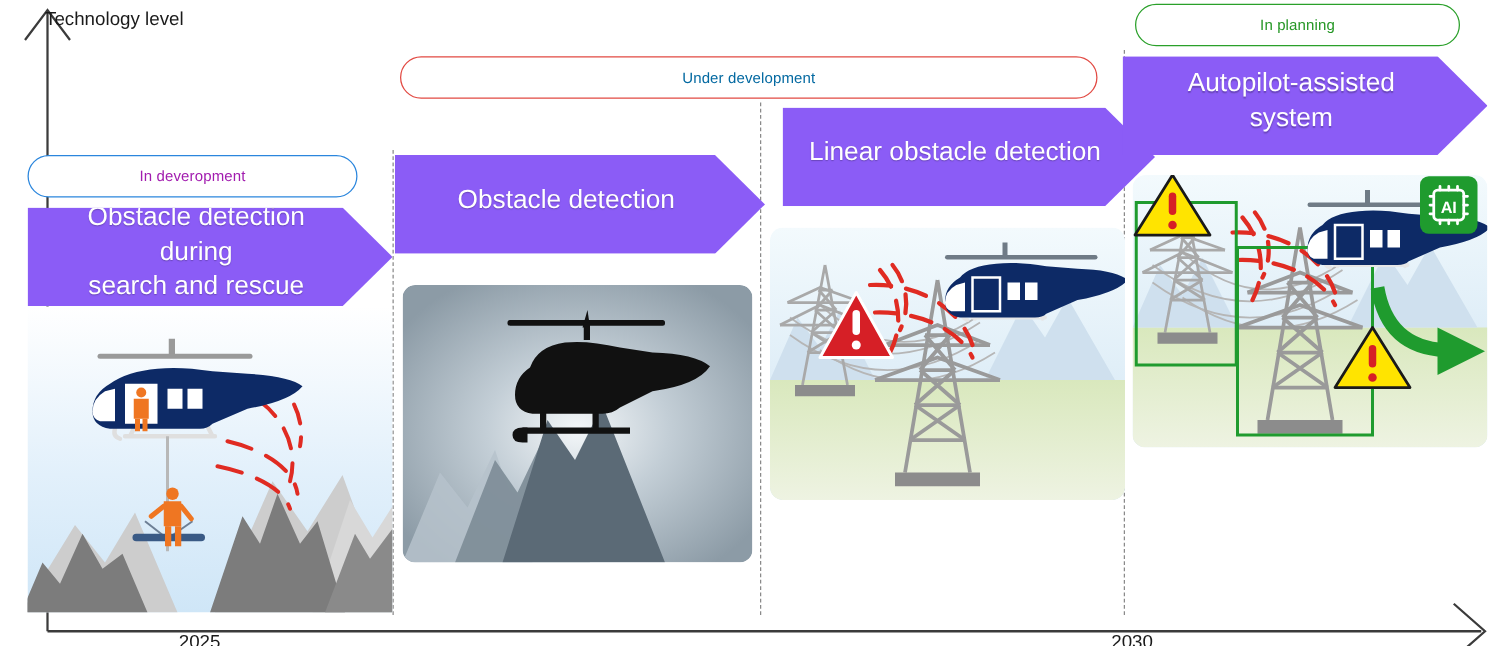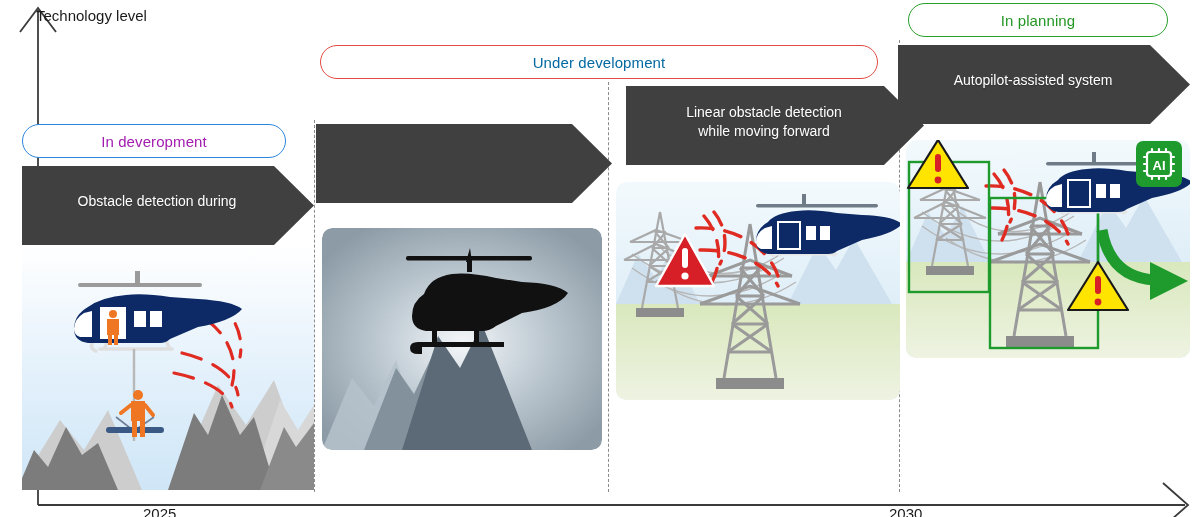--- a/index.html
+++ b/index.html
@@ -2,27 +2,27 @@
 <html><head>
 <meta charset="utf-8">
 <style>
   html,body{margin:0;padding:0;background:#ffffff;}
   body{width:1200px;height:517px;font-family:"Liberation Sans",sans-serif;-webkit-font-smoothing:antialiased;}
   #stage{position:relative;width:1200px;height:517px;overflow:hidden;background:#fff;}
 
   .axis-label{position:absolute;font-size:15px;color:#1a1a1a;white-space:nowrap;}
 
   .pill{position:absolute;box-sizing:border-box;background:#fff;border-radius:999px;
-        display:flex;align-items:center;justify-content:center;font-size:15px;letter-spacing:.1px;}
+        display:flex;align-items:center;justify-content:center;font-size:12px;letter-spacing:.1px;}
   .pill.blue{border:1.6px solid #2b86dd;color:#a21caf;}
   .pill.red{border:1.6px solid #e24a43;color:#0369a1;}
   .pill.green{border:1.6px solid #2aa02a;color:#249624;}
 
-  .chev{position:absolute;background:#404040;color:#fff;display:flex;align-items:center;justify-content:center;
-        text-align:center;font-size:14px;line-height:1.33;padding:4px 40px 12px 18px;box-sizing:border-box;}
+  .chev{position:absolute;background:#8b5cf6;color:#fff;display:flex;align-items:center;justify-content:center;
+        text-align:center;font-size:21px;line-height:1.33;padding:4px 40px 12px 18px;box-sizing:border-box;}
   .chev span{display:block;text-shadow:0 1px 1px rgba(0,0,0,.25);}
 
   .panel{position:absolute;overflow:hidden;}
   .rnd{border-radius:10px;}
 
   .dashline{position:absolute;width:0;border-left:1.6px dashed #8a8a8a;}
 
   .yearlabel{position:absolute;font-size:15px;color:#1a1a1a;}
 
   svg{display:block;overflow:visible;}
@@ -59,20 +59,21 @@
   </div>
 
   <div class="pill green" style="left:908px;top:3px;width:260px;height:34px;">
     <span>In planning</span>
   </div>
 
   <div class="chev" style="left:22px;top:166px;width:292px;height:79px;
        clip-path:polygon(0 0, 252px 0, 292px 50%, 252px 100%, 0 100%);">
     <div>
       <span>Obstacle detection during</span>
+      <span>search and rescue</span>
     </div>
   </div>
 
   <div class="panel" style="left:22px;top:245px;width:292px;height:245px;">
     <svg width="292" height="245" viewBox="0 0 292 245">
       <defs>
         <linearGradient id="sky1" x1="0" y1="0" x2="0" y2="1">
           <stop offset="0%" stop-color="#ffffff"></stop>
           <stop offset="55%" stop-color="#e2f0fb"></stop>
           <stop offset="100%" stop-color="#cfe6f7"></stop>
@@ -126,20 +127,21 @@
         <path d="M109,156 h14 v20 h-14 z" fill="#ef7622"></path>
         <path d="M110,176 h5 v16 h-5 z M118,176 h5 v16 h-5 z" fill="#ef7622"></path>
         <path d="M109,160 l-10,8 M123,160 l8,10" stroke="#ef7622" stroke-width="4" stroke-linecap="round"></path>
       </g>
     </svg>
   </div>
 
   <div class="chev" style="left:316px;top:124px;width:296px;height:79px;
        clip-path:polygon(0 0, 256px 0, 296px 50%, 256px 100%, 0 100%);">
     <div>
+      <span>Obstacle detection</span>
     </div>
   </div>
 
   <div class="panel rnd" style="left:322px;top:228px;width:280px;height:222px;">
     <svg width="280" height="222" viewBox="0 0 280 222">
       <defs>
         <radialGradient id="fog" cx="50%" cy="52%" r="62%">
           <stop offset="0%" stop-color="#f4f7f9"></stop>
           <stop offset="42%" stop-color="#c3ced6"></stop>
           <stop offset="100%" stop-color="#8c9ba6"></stop>
@@ -168,21 +170,20 @@
           <rect x="152" y="102" width="5" height="14"></rect>
         </g>
       </g>
     </svg>
   </div>
 
   <div class="chev" style="left:626px;top:86px;width:298px;height:79px;
        clip-path:polygon(0 0, 258px 0, 298px 50%, 258px 100%, 0 100%);align-items:center;">
     <div>
       <span>Linear obstacle detection</span>
-      <span>while moving forward</span>
     </div>
   </div>
 
   <div class="panel rnd" style="left:616px;top:182px;width:284px;height:218px;">
     <svg width="284" height="218" viewBox="0 0 284 218">
       <defs>
         <linearGradient id="sky3" x1="0" y1="0" x2="0" y2="1">
           <stop offset="0%" stop-color="#f3fafd"></stop>
           <stop offset="100%" stop-color="#cfe4f3"></stop>
         </linearGradient>

